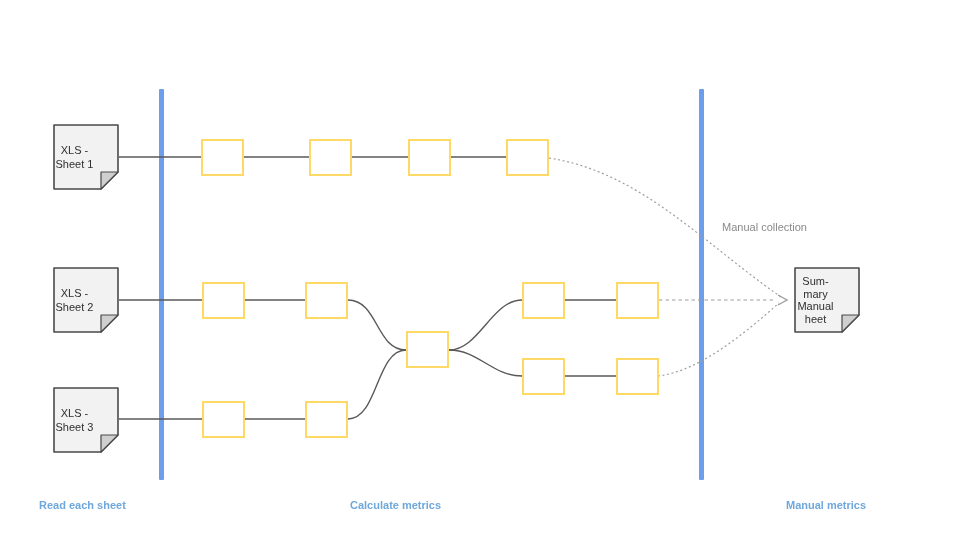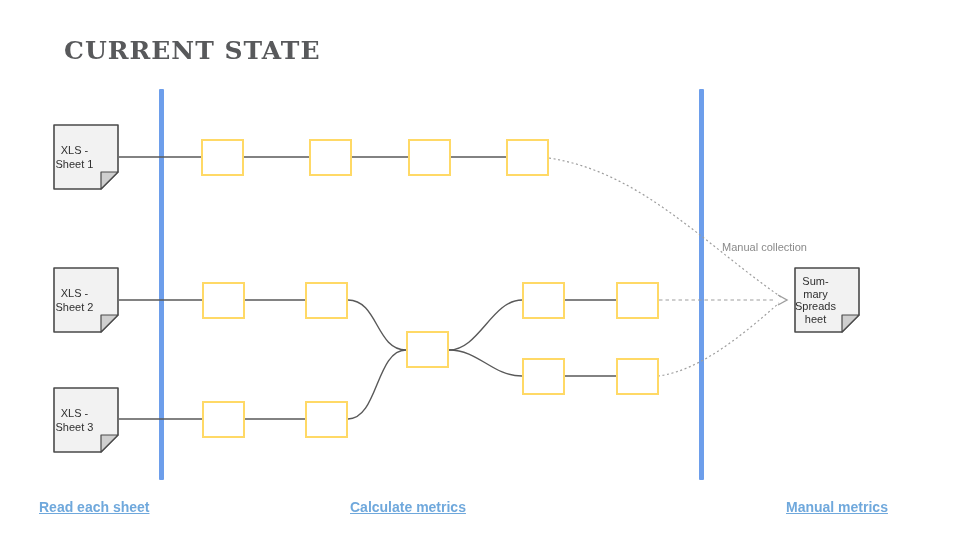--- a/index.html
+++ b/index.html
@@ -34,37 +34,35 @@
   .note .flap{fill:#cfcfcf;stroke:var(--note_border,#4a4a4a);stroke-width:1.2;stroke-linejoin:round;}
   .note .note-label{
     position:absolute;left:0;top:0;width:100%;height:100%;
     display:flex;align-items:center;justify-content:center;text-align:center;
     font-size:11px;line-height:14px;color:var(--note_text,#2f2f2f);
     white-space:pre-line;
   }
   .note.summary .note-label{line-height:12.5px;}
   .annotation{
     position:absolute;left:722px;top:221px;
-    font-size:11px;color:var(--annotation,#8a8a8a);margin-top:20px;
+    font-size:11px;color:var(--annotation,#8a8a8a);
   }
   .lane-label{
-    position:absolute;top:499px;font-size:14px;font-weight:bold;
+    position:absolute;top:499px;font-size:11px;font-weight:bold;
     color:var(--label_blue,#6fa8dc);
-    text-decoration:underline;
   }
   .lane-label.read{left:39px;}
   .lane-label.calculate{left:350px;}
   .lane-label.collect{left:786px;}
 </style>
 </head>
 <body>
 
 <div class="canvas">
 
-  <div class="title">CURRENT STATE</div>
 
   <div class="divider one"></div>
   <div class="divider two"></div>
 
   <svg class="wires" width="960" height="540" viewBox="0 0 960 540">
 
     <path class="wire" d="M119 157 H201"></path>
     <path class="wire" d="M244 157 H309"></path>
     <path class="wire" d="M352 157 H408"></path>
     <path class="wire" d="M451 157 H506"></path>
@@ -115,21 +113,21 @@
 Sheet 3</div>
   </div>
 
   <div class="note summary" style="left:794px;top:267px;">
     <svg width="66" height="66" viewBox="0 0 66 66">
       <path class="body" d="M1 1 H65 V48 L48 65 H1 Z"></path>
       <path class="flap" d="M48 65 L48 48 L65 48 Z"></path>
     </svg>
     <div class="note-label">Sum-
 mary
-Spreads
+Manual
 heet</div>
   </div>
 
   <div class="pbox" style="left:201px;top:139px;"></div>
   <div class="pbox" style="left:309px;top:139px;"></div>
   <div class="pbox" style="left:408px;top:139px;"></div>
   <div class="pbox" style="left:506px;top:139px;"></div>
 
   <div class="pbox" style="left:202px;top:282px;"></div>
   <div class="pbox" style="left:305px;top:282px;"></div>

